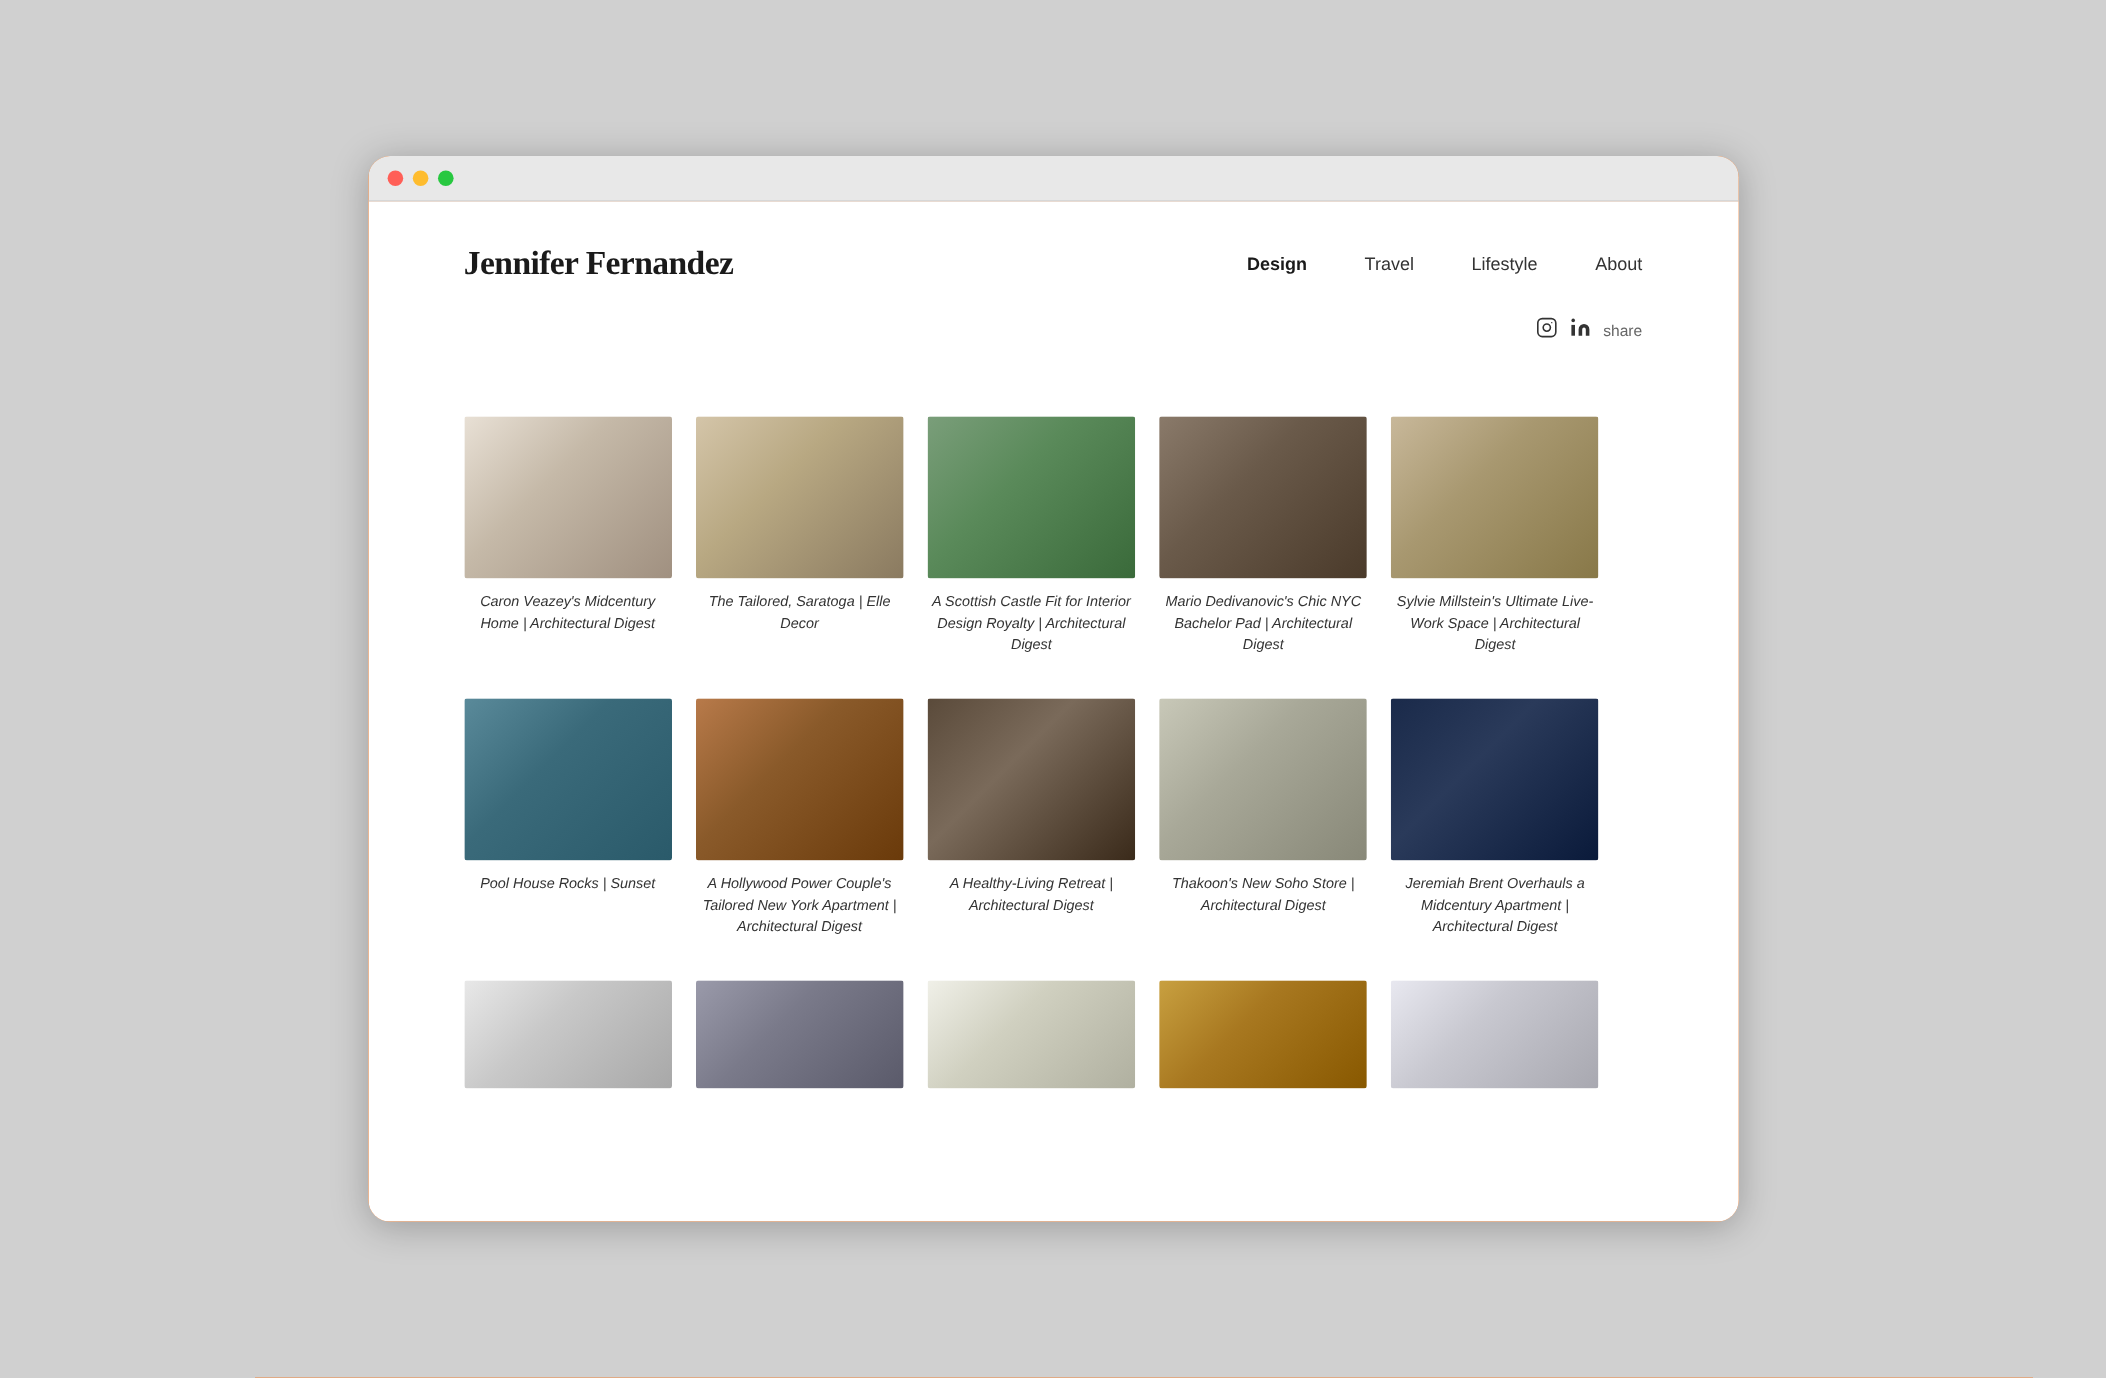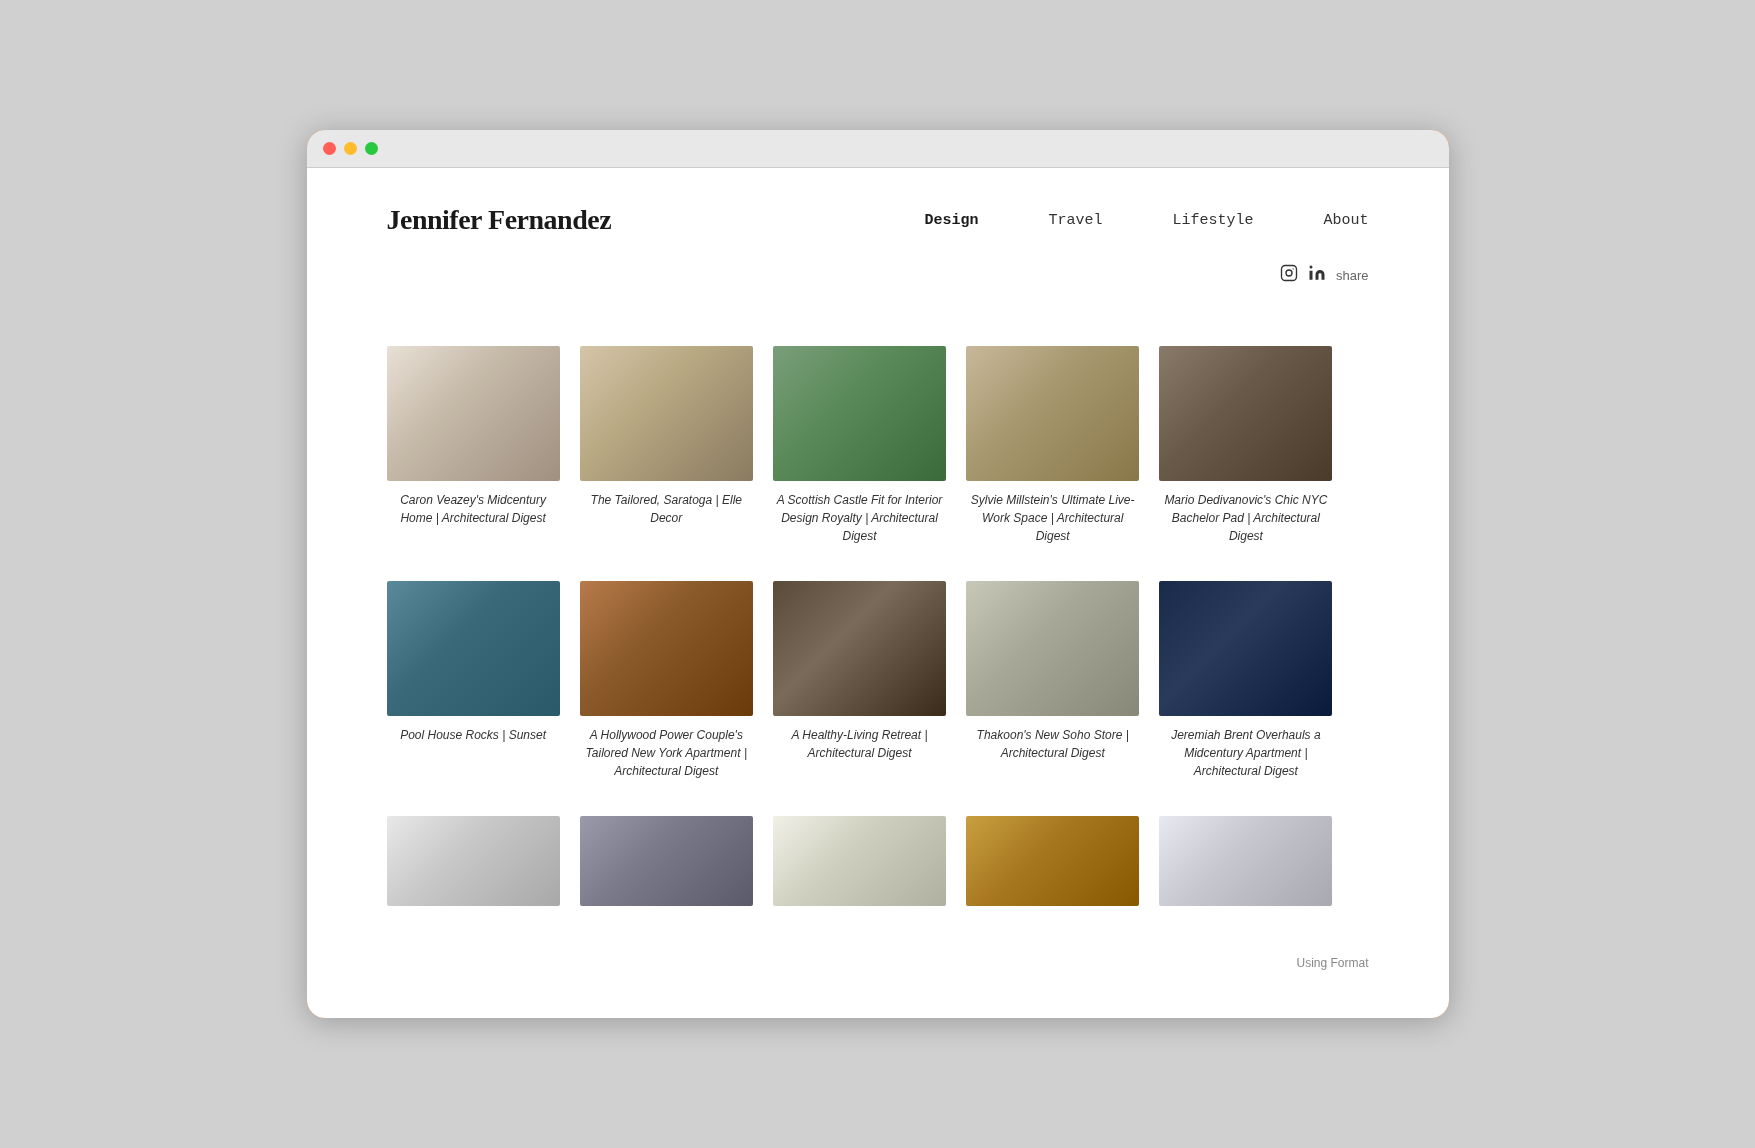--- a/index.html
+++ b/index.html
@@ -50,23 +50,22 @@
       font-weight: 700;
       color: #1a1a1a;
       font-family: 'Georgia', serif;
       letter-spacing: -0.5px;
     }
 
     .nav-item {
       font-size: 15px;
       color: #333;
       cursor: pointer;
-      font-family: Liberation Mono, monospace;
+      font-family: Liberation Sans, sans-serif;
       text-decoration: none;
-      margin-left: 22px;
     }
 
     .nav-item.active {
       font-weight: 700;
       color: #1a1a1a;
     }
 
     .social-icon {
       font-size: 16px;
       color: #444;
@@ -238,30 +237,30 @@
           <div class="grid-item-title">The Tailored, Saratoga | Elle Decor</div>
         </div>
         <div class="grid-item">
           <div class="grid-item-image">
             <div class="img-placeholder-inner img-3"></div>
           </div>
           <div class="grid-item-title">A Scottish Castle Fit for Interior Design Royalty | Architectural Digest</div>
         </div>
         <div class="grid-item">
           <div class="grid-item-image">
+            <div class="img-placeholder-inner img-4"></div>
+          </div>
+          <div class="grid-item-title">Mario Dedivanovic's Chic NYC Bachelor Pad | Architectural Digest</div>
+        </div>
+        <div class="grid-item">
+          <div class="grid-item-image">
             <div class="img-placeholder-inner img-5"></div>
           </div>
           <div class="grid-item-title">Sylvie Millstein's Ultimate Live-Work Space | Architectural Digest</div>
         </div>
-        <div class="grid-item">
-          <div class="grid-item-image">
-            <div class="img-placeholder-inner img-4"></div>
-          </div>
-          <div class="grid-item-title">Mario Dedivanovic's Chic NYC Bachelor Pad | Architectural Digest</div>
-        </div>
       </div>
 
       <div class="grid-row">
         <div class="grid-item">
           <div class="grid-item-image">
             <div class="img-placeholder-inner img-6"></div>
           </div>
           <div class="grid-item-title">Pool House Rocks | Sunset</div>
         </div>
         <div class="grid-item">
@@ -313,16 +312,15 @@
         </div>
         <div class="grid-item" style="position: relative;">
           <div class="grid-item-image" style="height: 90px; overflow: hidden;">
             <div class="img-placeholder-inner img-15"></div>
           </div>
         </div>
       </div>
 
     </div>
 
-    <div class="using-format">Using Format</div>
 
   </div>
 </div>
 
 </body></html>

